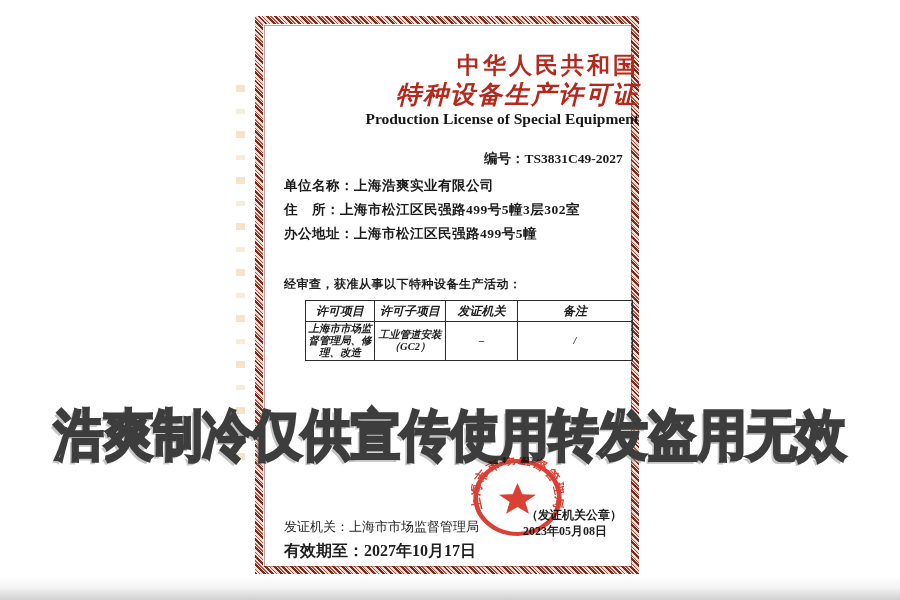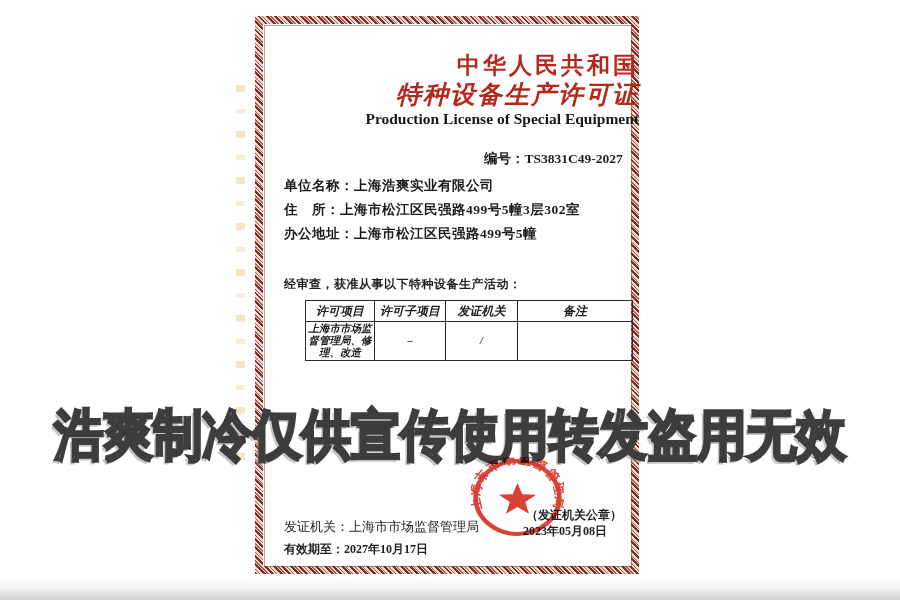--- a/index.html
+++ b/index.html
@@ -55,21 +55,21 @@
     -webkit-text-stroke:2.6px #3d3d3d;
     text-shadow:-3px 3px 0 rgba(150,150,150,.55),0 0 1px #444;
     transform:scaleX(.9);transform-origin:center;
     letter-spacing:0px;z-index:6;
   }
   
   .seal-note{position:absolute;left:526px;top:507px;font-size:12px;font-weight:bold;z-index:4;}
   .seal-date{position:absolute;left:517px;top:523px;font-size:12px;font-weight:bold;z-index:4;margin-left:6px;}
   .stamp{position:absolute;left:471px;top:457px;z-index:7;opacity:.88;mix-blend-mode:multiply;}
   .issuer-line{position:absolute;left:284px;top:518px;font-size:13px;font-weight:normal;z-index:3;}
-  .valid-line{position:absolute;left:284px;top:541px;font-size:12px;font-weight:bold;z-index:3;font-family:Liberation Serif, serif;}
+  .valid-line{position:absolute;left:284px;top:541px;font-size:16px;font-weight:bold;z-index:3;font-family:Liberation Serif, serif;}
   .bottom-shade{position:absolute;left:0;bottom:0;width:900px;height:12px;background:linear-gradient(to bottom,rgba(0,0,0,0),rgba(0,0,0,.10));}
 </style>
 </head>
 <body>
 
 <div class="page">
 
   <div class="side-marks"></div>
 
   <div class="frame"></div>
@@ -94,20 +94,21 @@
   </div>
 
   <div class="note">经审查，获准从事以下特种设备生产活动：</div>
 
   <div class="lic-table">
     <div class="cell head">许可项目</div>
     <div class="cell head">许可子项目</div>
     <div class="cell head">发证机关</div>
     <div class="cell head">备注</div>
     <div class="cell body">上海市市场监督管理局、修理、改造</div>
+    <div class="cell body">工业管道安装（GC2）</div>
     <div class="cell body">–</div>
     <div class="cell body">/</div>
   </div>
 
   <div class="watermark">浩爽制冷仅供宣传使用转发盗用无效</div>
 
   <div class="seal-note">（发证机关公章）</div>
   <div class="seal-date">2023年05月08日</div>
 
   <svg class="stamp" width="93" height="81" viewBox="0 0 100 100" preserveAspectRatio="none">

